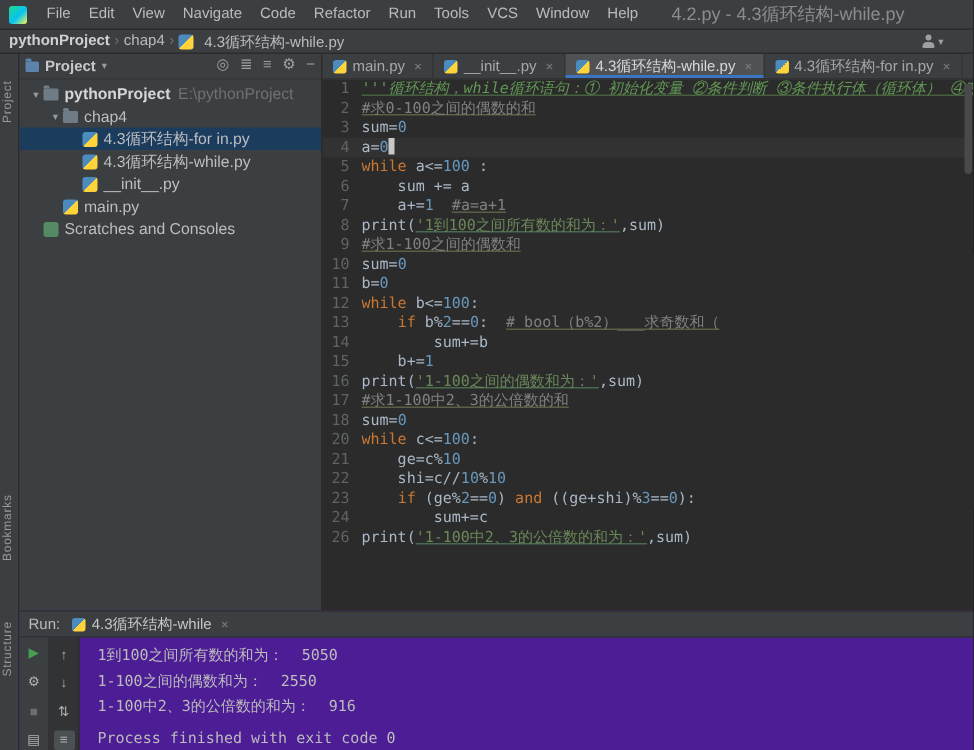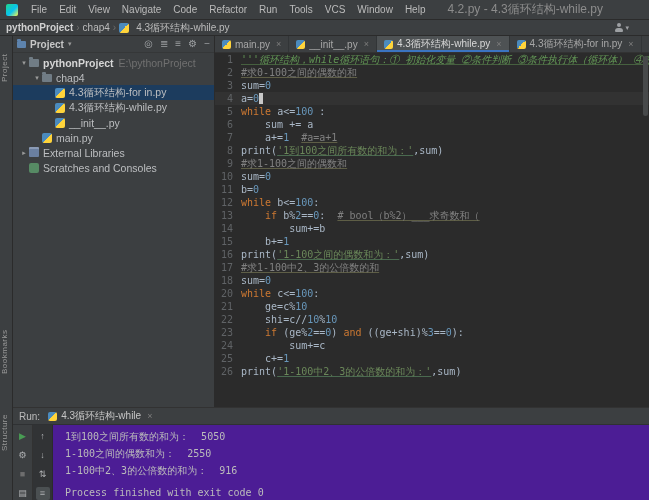--- a/index.html
+++ b/index.html
@@ -186,25 +186,20 @@
         </div>
         <div class="tree-row" style="padding-left: 32px;">
           <span class="chev"></span>
           <span class="t-icon python"></span>
           <span class="t-label">__init__.py</span>
         </div>
         <div class="tree-row" style="padding-left: 19px;">
           <span class="chev"></span>
           <span class="t-icon python"></span>
           <span class="t-label">main.py</span>
-        </div>
-        <div class="tree-row" style="padding-left: 6px;">
-          <span class="chev">▸</span>
-          <span class="t-icon lib"></span>
-          <span class="t-label">External Libraries</span>
         </div>
         <div class="tree-row" style="padding-left: 6px;">
           <span class="chev"></span>
           <span class="t-icon scratch"></span>
           <span class="t-label">Scratches and Consoles</span>
         </div>
       </div>
   </div>
 
   <div class="editor">
@@ -247,21 +242,20 @@
         <div class="line"><span class="ln">14</span><span class="lc"><span class="tok-t">        sum+=b</span></span></div>
         <div class="line"><span class="ln">15</span><span class="lc"><span class="tok-t">    b+=</span><span class="tok-n">1</span></span></div>
         <div class="line"><span class="ln">16</span><span class="lc"><span class="tok-t">print(</span><span class="tok-s">'1-100之间的偶数和为：'</span><span class="tok-t">,sum)</span></span></div>
         <div class="line"><span class="ln">17</span><span class="lc"><span class="tok-c">#求1-100中2、3的公倍数的和</span></span></div>
         <div class="line"><span class="ln">18</span><span class="lc"><span class="tok-t">sum=</span><span class="tok-n">0</span></span></div>
         <div class="line"><span class="ln">20</span><span class="lc"><span class="tok-k">while </span><span class="tok-t">c&lt;=</span><span class="tok-n">100</span><span class="tok-t">:</span></span></div>
         <div class="line"><span class="ln">21</span><span class="lc"><span class="tok-t">    ge=c%</span><span class="tok-n">10</span></span></div>
         <div class="line"><span class="ln">22</span><span class="lc"><span class="tok-t">    shi=c//</span><span class="tok-n">10</span><span class="tok-t">%</span><span class="tok-n">10</span></span></div>
         <div class="line"><span class="ln">23</span><span class="lc"><span class="tok-t">    </span><span class="tok-k">if </span><span class="tok-t">(ge%</span><span class="tok-n">2</span><span class="tok-t">==</span><span class="tok-n">0</span><span class="tok-t">) </span><span class="tok-k">and</span><span class="tok-t"> ((ge+shi)%</span><span class="tok-n">3</span><span class="tok-t">==</span><span class="tok-n">0</span><span class="tok-t">):</span></span></div>
         <div class="line"><span class="ln">24</span><span class="lc"><span class="tok-t">        sum+=c</span></span></div>
-        <div class="line"><span class="ln">25</span><span class="lc"><span class="tok-t">    c+=</span><span class="tok-n">1</span></span></div>
         <div class="line"><span class="ln">26</span><span class="lc"><span class="tok-t">print(</span><span class="tok-s">'1-100中2、3的公倍数的和为：'</span><span class="tok-t">,sum)</span></span></div>
       </div>
     <div class="code-scrollbar"></div>
   </div>
 
   <div class="run-panel">
     <div class="rp-header">
       <span class="rp-label">Run:</span>
       <span class="rp-tab">
         <span class="t-icon python"></span>

